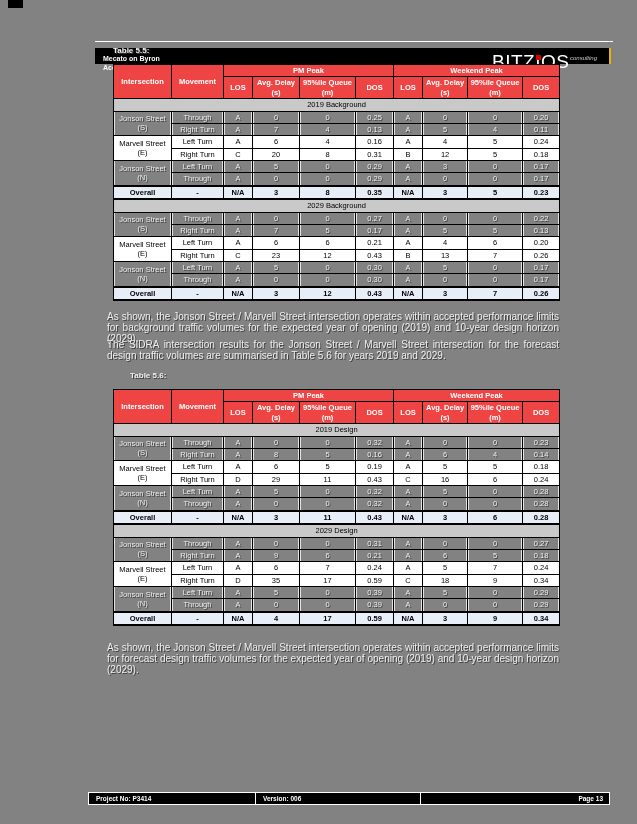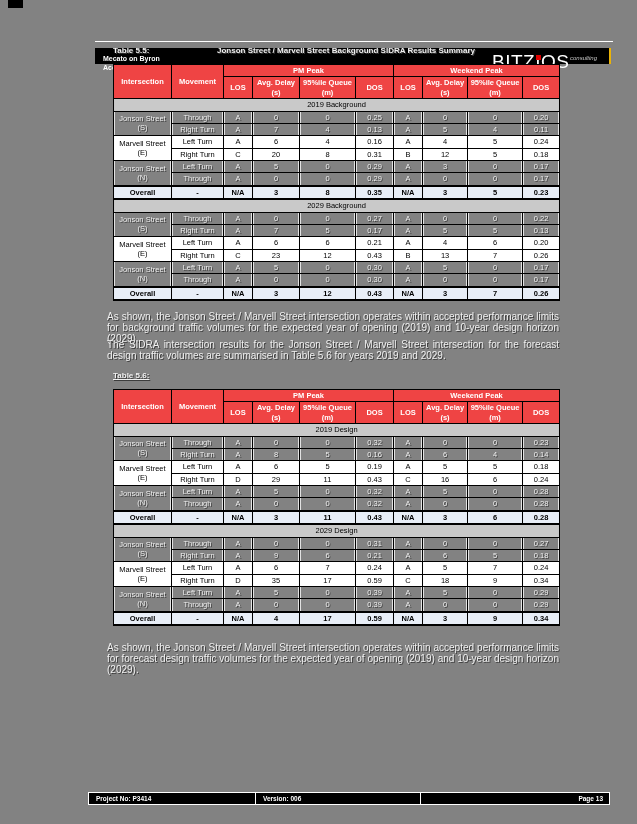--- a/index.html
+++ b/index.html
@@ -86,21 +86,20 @@
   <div class="logo">
     <span class="logo-text">BITZIOS</span>
     <span class="logo-square" id="logo-square" style="background: rgb(221, 0, 0);"></span>
     <span class="logo-sub">consulting</span>
   </div>
 </div>
 <div class="abs hdr-underline"></div>
 
 <div class="abs tbl-caption emboss" style="left:113px; top:46px;">
   <span class="caption-label">Table 5.5:</span>
-  <span>Jonson Street / Marvell Street Background SIDRA Results Summary</span>
 </div>
 
 <div class="abs" style="left:113px; top:64px;" id="table-0">
     <table class="sidra">
       <colgroup>
         <col style="width: 58px;">
         <col style="width: 52px;">
         <col style="width: 29px;">
         <col style="width: 47px;">
         <col style="width: 56px;">
@@ -297,21 +296,21 @@
           <td>7</td>
           <td>0.26</td>
         </tr>
       </tbody>
     </table>
   </div>
 
 <div class="abs para emboss" style="left:107px; top:311px;">As shown, the Jonson Street / Marvell Street intersection operates within accepted performance limits for background traffic volumes for the expected year of opening (2019) and 10-year design horizon (2029).</div>
 <div class="abs para emboss" style="left:107px; top:339px;">The SIDRA intersection results for the Jonson Street / Marvell Street intersection for the forecast design traffic volumes are summarised in Table 5.6 for years 2019 and 2029.</div>
 
-<div class="abs tbl-caption emboss" style="left:113px; top:371px;text-decoration:underline;">
+<div class="abs tbl-caption emboss" style="left:130px; top:371px;">
   <span class="caption-label">Table 5.6:</span>
 </div>
 
 <div class="abs" style="left:113px; top:389px;" id="table-1">
     <table class="sidra">
       <colgroup>
         <col style="width: 58px;">
         <col style="width: 52px;">
         <col style="width: 29px;">
         <col style="width: 47px;">

